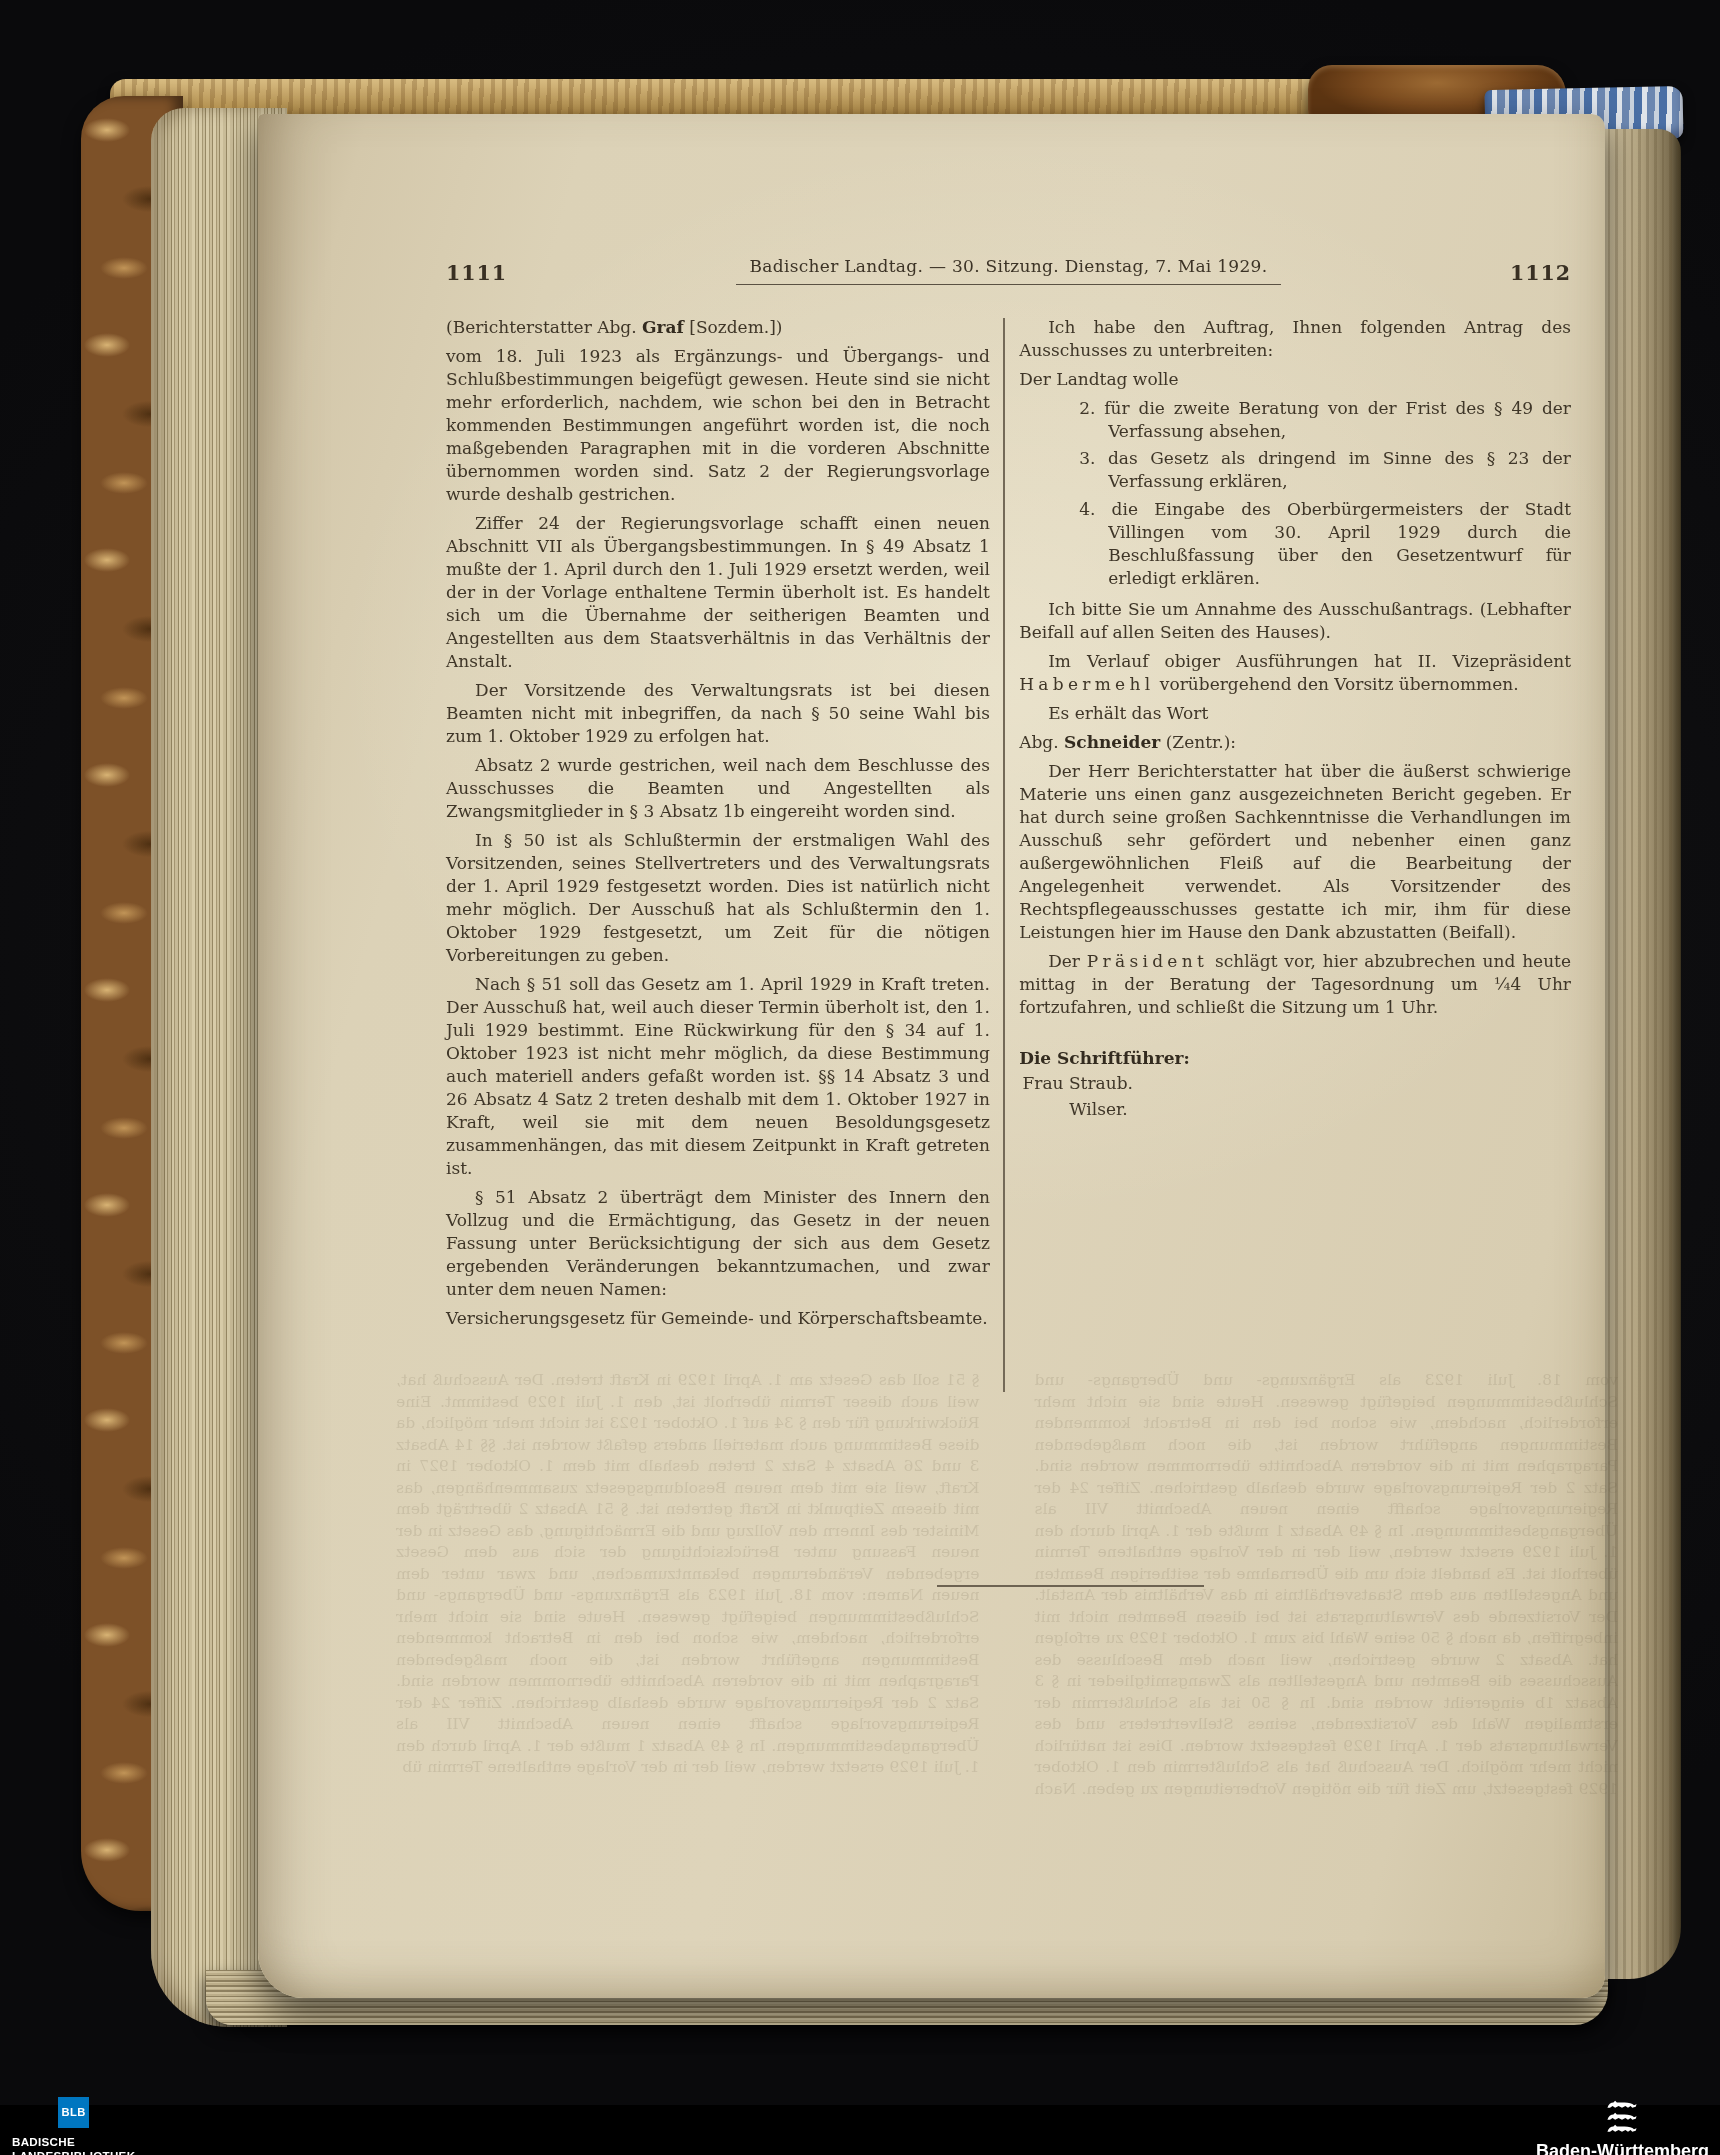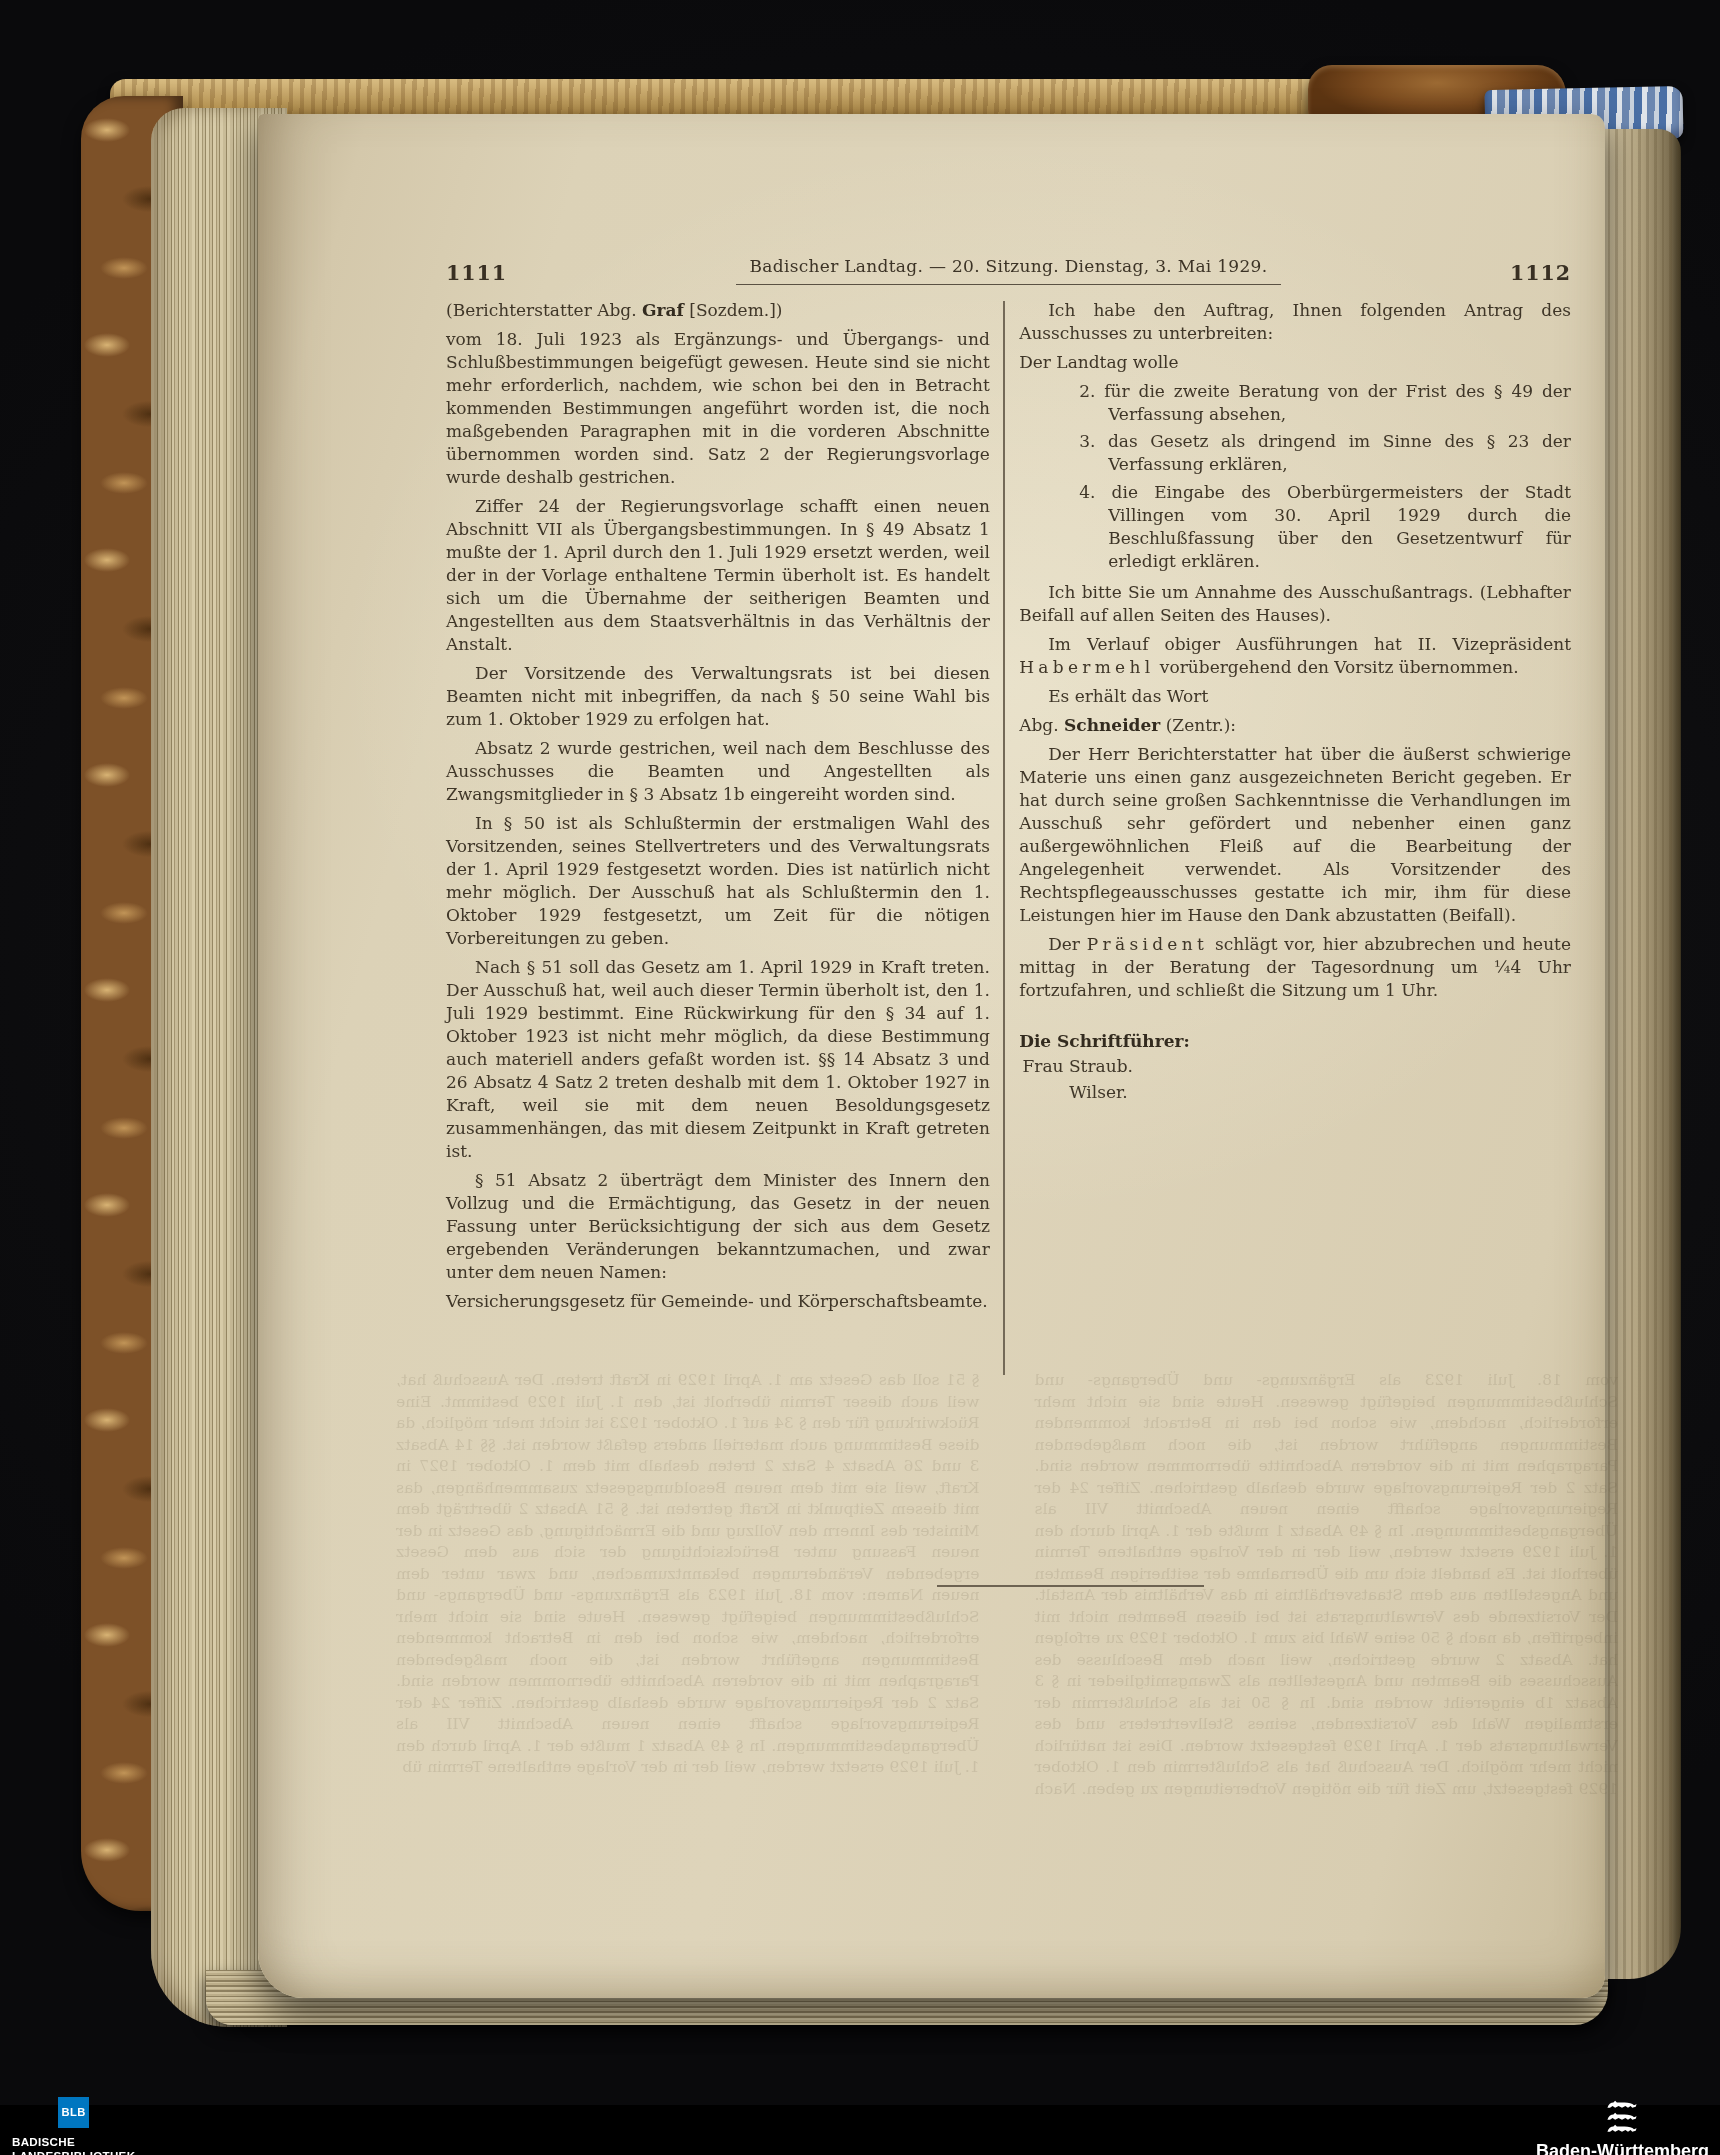--- a/index.html
+++ b/index.html
@@ -89,21 +89,21 @@
   .text-area{
     position:absolute;left:188px;top:141px;width:1125px;z-index:2;
     color:#3f3628;font-size:17px;line-height:23px;
   }
   .page-header{display:flex;justify-content:space-between;align-items:flex-end;}
   .pnum{font-size:20.6px;font-weight:600;letter-spacing:0.9px;color:#393023;}
   .ptitle{
     font-size:17px;letter-spacing:0.3px;color:#3c3326;
     border-bottom:1.7px solid #5a5143;padding:0 13.8px 6px;
   }
-  .columns{display:flex;margin-top:14px;}
+  .columns{display:flex;margin-top:31px;}
   .col{text-align:justify;}
   .col-left{width:544px;}
   .col-right{width:552px;}
   .divider{width:1.7px;background:#746a58;height:1074px;margin:1.7px 14.6px 0 13px;flex:none;}
   .col p{margin:0 0 6px;text-indent:29px;}
   .col p.noindent{text-indent:0;}
   b,.bold{font-weight:bold;color:#332b1f;}
   .sperr{letter-spacing:4.3px;}
   .rep-line{margin-bottom:8.6px;}
   .law-name{margin:5.2px 0 0 48px;text-indent:0 !important;}
@@ -155,21 +155,21 @@
   <div class="pages-bottom"></div>
   <div class="pages-right"></div>
 
   <div class="page">
     <div class="bleed">vom 18. Juli 1923 als Ergänzungs- und Übergangs- und Schlußbestimmungen beigefügt gewesen. Heute sind sie nicht mehr erforderlich, nachdem, wie schon bei den in Betracht kommenden Bestimmungen angeführt worden ist, die noch maßgebenden Paragraphen mit in die vorderen Abschnitte übernommen worden sind. Satz 2 der Regierungsvorlage wurde deshalb gestrichen. Ziffer 24 der Regierungsvorlage schafft einen neuen Abschnitt VII als Übergangsbestimmungen. In § 49 Absatz 1 mußte der 1. April durch den 1. Juli 1929 ersetzt werden, weil der in der Vorlage enthaltene Termin überholt ist. Es handelt sich um die Übernahme der seitherigen Beamten und Angestellten aus dem Staatsverhältnis in das Verhältnis der Anstalt. Der Vorsitzende des Verwaltungsrats ist bei diesen Beamten nicht mit inbegriffen, da nach § 50 seine Wahl bis zum 1. Oktober 1929 zu erfolgen hat. Absatz 2 wurde gestrichen, weil nach dem Beschlusse des Ausschusses die Beamten und Angestellten als Zwangsmitglieder in § 3 Absatz 1b eingereiht worden sind. In § 50 ist als Schlußtermin der erstmaligen Wahl des Vorsitzenden, seines Stellvertreters und des Verwaltungsrats der 1. April 1929 festgesetzt worden. Dies ist natürlich nicht mehr möglich. Der Ausschuß hat als Schlußtermin den 1. Oktober 1929 festgesetzt, um Zeit für die nötigen Vorbereitungen zu geben. Nach § 51 soll das Gesetz am 1. April 1929 in Kraft treten. Der Ausschuß hat, weil auch dieser Termin überholt ist, den 1. Juli 1929 bestimmt. Eine Rückwirkung für den § 34 auf 1. Oktober 1923 ist nicht mehr möglich, da diese Bestimmung auch materiell anders gefaßt worden ist. §§ 14 Absatz 3 und 26 Absatz 4 Satz 2 treten deshalb mit dem 1. Oktober 1927 in Kraft, weil sie mit dem neuen Besoldungsgesetz zusammenhängen, das mit diesem Zeitpunkt in Kraft getreten ist. § 51 Absatz 2 überträgt dem Minister des Innern den Vollzug und die Ermächtigung, das Gesetz in der neuen Fassung unter Berücksichtigung der sich aus dem Gesetz ergebenden Veränderungen bekanntzumachen, und zwar unter dem neuen Namen: vom 18. Juli 1923 als Ergänzungs- und Übergangs- und Schlußbestimmungen beigefügt gewesen. Heute sind sie nicht mehr erforderlich, nachdem, wie schon bei den in Betracht kommenden Bestimmungen angeführt worden ist, die noch maßgebenden Paragraphen mit in die vorderen Abschnitte übernommen worden sind. Satz 2 der Regierungsvorlage wurde deshalb gestrichen. Ziffer 24 der Regierungsvorlage schafft einen neuen Abschnitt VII als Übergangsbestimmungen. In § 49 Absatz 1 mußte der 1. April durch den 1. Juli 1929 ersetzt werden, weil der in der Vorlage enthaltene Termin üb</div>
 
     <div class="text-area">
 
       <div class="page-header">
         <span class="pnum">1111</span>
-        <span class="ptitle">Badischer Landtag. — 20. Sitzung. Dienstag, 3. Mai 1929.</span>
+        <span class="ptitle">Badischer Landtag. — 30. Sitzung. Dienstag, 7. Mai 1929.</span>
         <span class="pnum">1112</span>
       </div>
 
       <div class="columns">
 
         <div class="col col-left">
           <p class="noindent rep-line"><span>(Berichterstatter Abg. </span><b>Graf</b><span> [Sozdem.])</span></p>
           <p class="noindent">vom 18. Juli 1923 als Ergänzungs- und Übergangs- und Schlußbestimmungen beigefügt gewesen. Heute sind sie nicht mehr erforderlich, nachdem, wie schon bei den in Betracht kommenden Bestimmungen angeführt worden ist, die noch maßgebenden Paragraphen mit in die vorderen Abschnitte übernommen worden sind. Satz 2 der Regierungsvorlage wurde deshalb gestrichen.</p>
           <p>Ziffer 24 der Regierungsvorlage schafft einen neuen Abschnitt VII als Übergangsbestimmungen. In § 49 Absatz 1 mußte der 1. April durch den 1. Juli 1929 ersetzt werden, weil der in der Vorlage enthaltene Termin überholt ist. Es handelt sich um die Übernahme der seitherigen Beamten und Angestellten aus dem Staatsverhältnis in das Verhältnis der Anstalt.</p>
           <p>Der Vorsitzende des Verwaltungsrats ist bei diesen Beamten nicht mit inbegriffen, da nach § 50 seine Wahl bis zum 1. Oktober 1929 zu erfolgen hat.</p>

